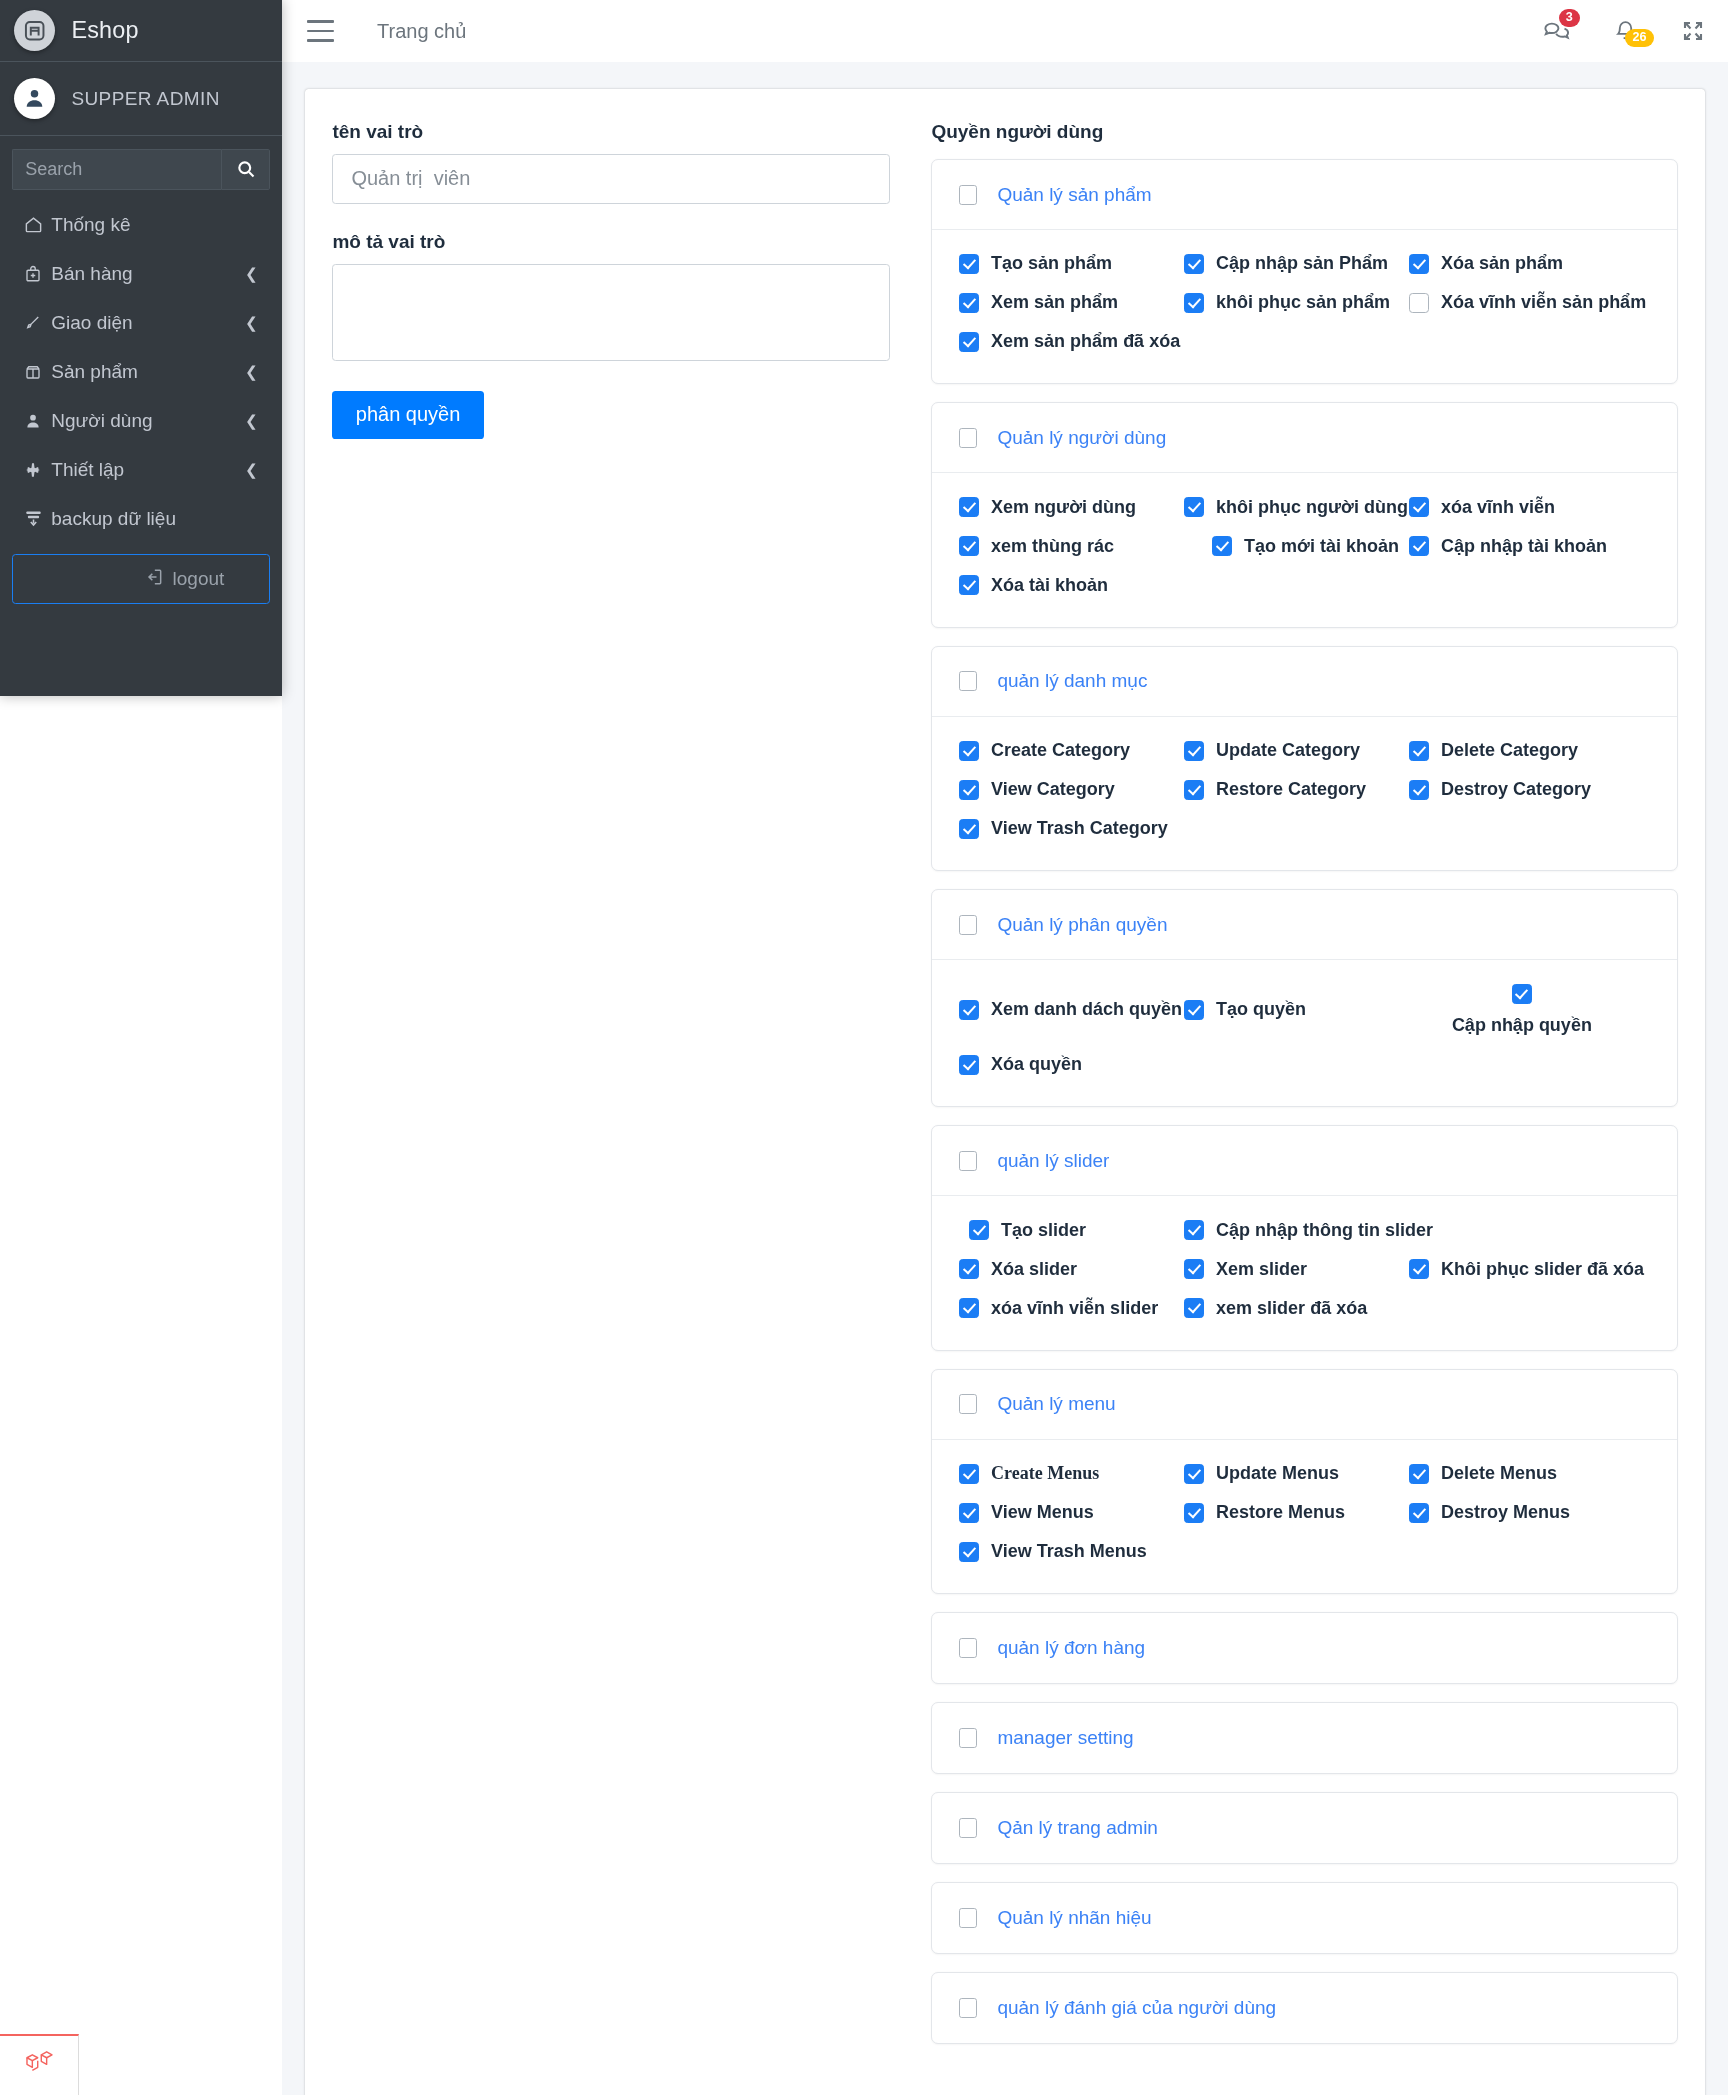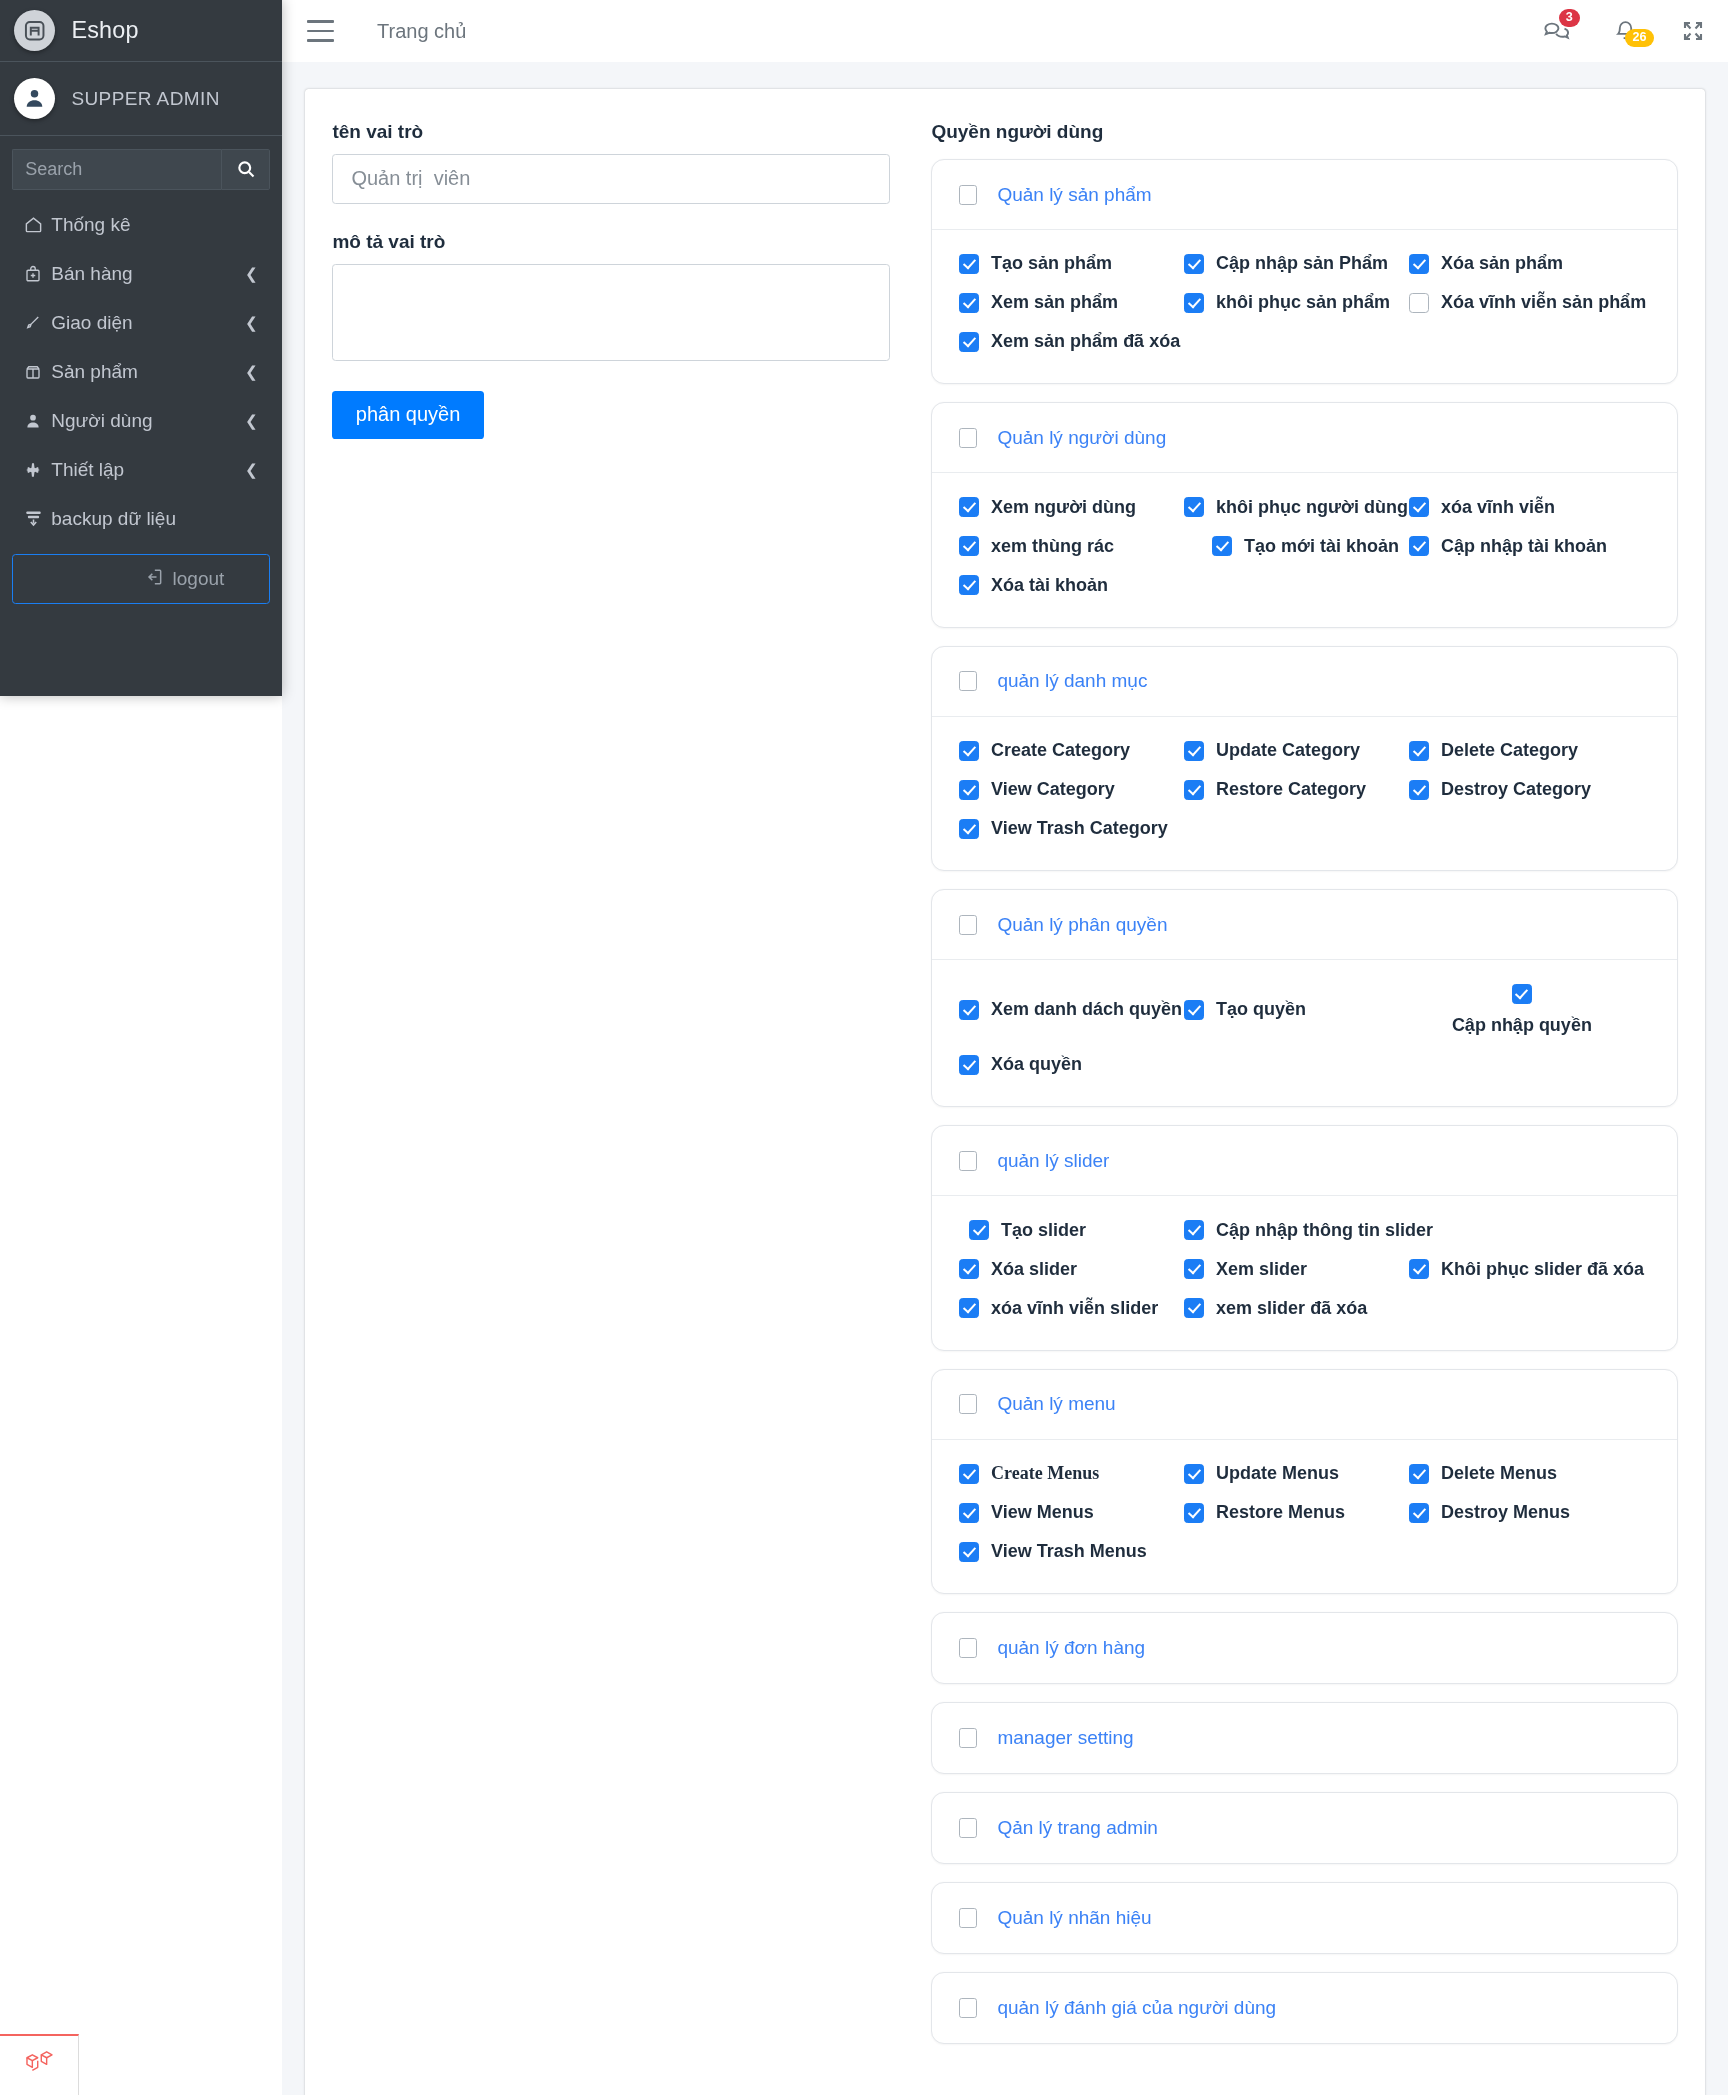--- a/index.html
+++ b/index.html
@@ -133,21 +133,21 @@
   .btn-primary {
     margin-top: 27px;
     background: #007bff; color: #fff; border: none; border-radius: 3.6px;
     font-size: 20px; padding: 12.6px 23.4px; cursor: pointer;
     font-family: "Liberation Sans", sans-serif;
   }
 
   .right-title { font-size: 19px; font-weight: bold; color: #1f2d3d; margin-bottom: 16px; }
 
   .pcard {
-    border: 0.9px solid #e3e6ea; border-radius: 13px; background: #fff;
+    border: 0.9px solid #e3e6ea; border-radius: 7px; background: #fff;
     margin-bottom: 18px;
     box-shadow: 0 0.9px 1.8px rgba(0,0,0,.04);
   }
   .pcard-head {
     display: flex; align-items: center; gap: 20px;
     padding: 21.6px 27px; min-height: 70px;
   }
   .pcard-head.with-body { border-bottom: 0.9px solid #e9ecef; }
   .pcard-title { color: #3b82f6; font-size: 19px; cursor: pointer; }
   .pcard-body { padding: 23.4px 27px 31px 27px; }

